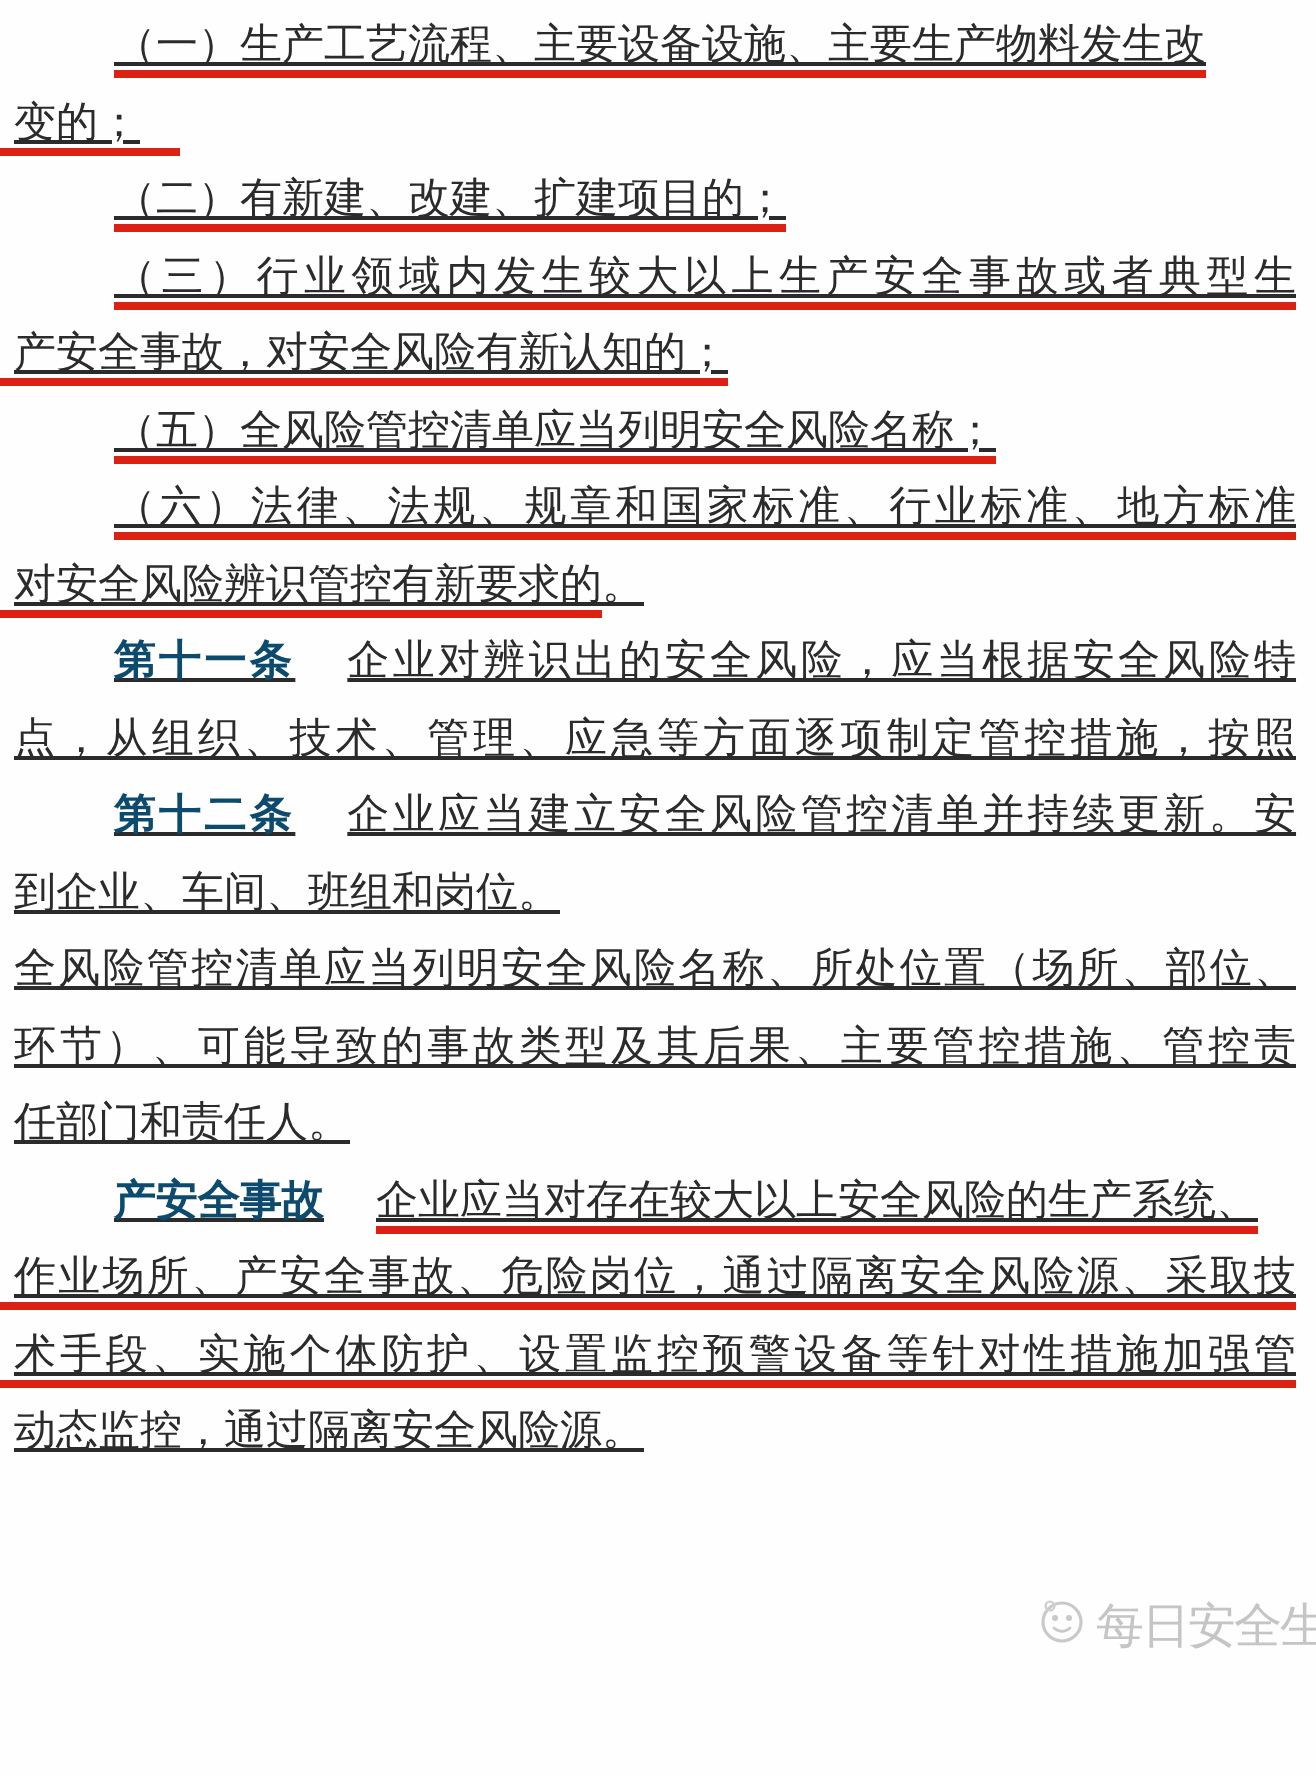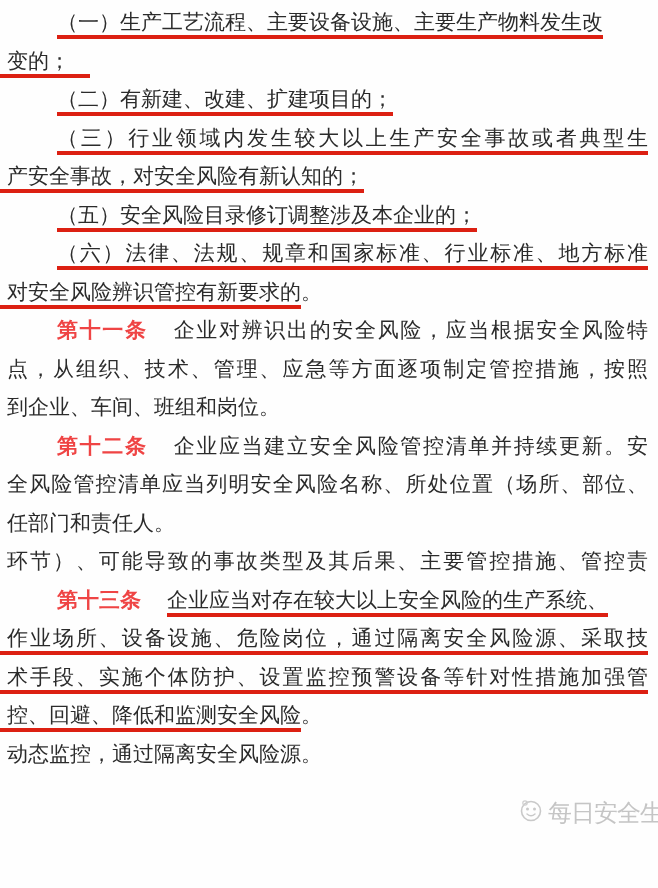--- a/index.html
+++ b/index.html
@@ -16,39 +16,40 @@
     position: relative;
     font-family: "Liberation Serif", "DejaVu Serif", serif;
     color: var(--ink);
   }
   .doc {
     position: absolute;
     left: 0; top: 0;
     width: 658px; height: 812px;
     padding: 3px 10px 0 7px;
     z-index: 2;
+    text-decoration: underline;
   }
   .line {
     height: 38.5px;
     line-height: 38.5px;
     font-size: 21px;
     white-space: nowrap;
     text-align: left;
   }
   .line.fill {
     white-space: normal;
     text-align: justify;
     text-align-last: justify;
   }
   .line.indent { text-indent: 50px; }
   .seg { text-indent: 0; }
   .seg.bold {
     font-family: "Liberation Sans", "DejaVu Sans", sans-serif;
     font-weight: 700;
-    color: #ef4444;
+    color: #0c4a6e;
     margin-right: 26px;
   }
   .seg.u {
     border-bottom: 4px solid var(--red);
     padding-bottom: 1px;
   }
   .seg.ext-l { margin-left: -7px; padding-left: 7px; text-align: right; }
   .seg.ext-r { padding-right: 20px; }
   .watermark {
     position: absolute;
@@ -80,28 +81,27 @@
   </span>
   <span>每日安全生产</span>
 </div>
 
 <div class="doc">
     <div class="line indent"><span class="seg u">（一）生产工艺流程、主要设备设施、主要生产物料发生改</span></div>
     <div class="line"><span class="seg u ext-l ext-r">变的；</span></div>
     <div class="line indent"><span class="seg u">（二）有新建、改建、扩建项目的；</span></div>
     <div class="line indent fill"><span class="seg u">（三）行业领域内发生较大以上生产安全事故或者典型生</span></div>
     <div class="line"><span class="seg u ext-l">产安全事故，对安全风险有新认知的；</span></div>
-    <div class="line indent"><span class="seg u">（五）安全风险目录修订调整涉及本企业的；</span></div>
+    <div class="line indent"><span class="seg u">（五）全风险管控清单应当列明安全风险名称；</span></div>
     <div class="line indent fill"><span class="seg u">（六）法律、法规、规章和国家标准、行业标准、地方标准</span></div>
     <div class="line"><span class="seg u ext-l">对安全风险辨识管控有新要求的</span><span class="seg">。</span></div>
     <div class="line indent fill"><span class="seg bold">第十一条</span><span class="seg">企业对辨识出的安全风险，应当根据安全风险特</span></div>
     <div class="line fill"><span class="seg">点，从组织、技术、管理、应急等方面逐项制定管控措施，按照</span></div>
+    <div class="line indent fill"><span class="seg bold">第十二条</span><span class="seg">企业应当建立安全风险管控清单并持续更新。安</span></div>
     <div class="line"><span class="seg">到企业、车间、班组和岗位。</span></div>
-    <div class="line indent fill"><span class="seg bold">第十二条</span><span class="seg">企业应当建立安全风险管控清单并持续更新。安</span></div>
     <div class="line fill"><span class="seg">全风险管控清单应当列明安全风险名称、所处位置（场所、部位、</span></div>
+    <div class="line fill"><span class="seg">环节）、可能导致的事故类型及其后果、主要管控措施、管控责</span></div>
     <div class="line"><span class="seg">任部门和责任人。</span></div>
-    <div class="line fill"><span class="seg">环节）、可能导致的事故类型及其后果、主要管控措施、管控责</span></div>
-    <div class="line indent"><span class="seg bold">第十三条</span><span class="seg u">企业应当对存在较大以上安全风险的生产系统、</span></div>
-    <div class="line fill"><span class="seg u ext-l">作业场所、设备设施、危险岗位，通过隔离安全风险源、采取技</span></div>
+    <div class="line indent"><span class="seg bold">产安全事故</span><span class="seg u">企业应当对存在较大以上安全风险的生产系统、</span></div>
+    <div class="line fill"><span class="seg u ext-l">作业场所、产安全事故、危险岗位，通过隔离安全风险源、采取技</span></div>
     <div class="line fill"><span class="seg u ext-l">术手段、实施个体防护、设置监控预警设备等针对性措施加强管</span></div>
-    <div class="line"><span class="seg u ext-l">控、回避、降低和监测安全风险</span><span class="seg">。</span></div>
     <div class="line"><span class="seg">动态监控，通过隔离安全风险源。</span></div>
   </div>
 
 </body></html>

